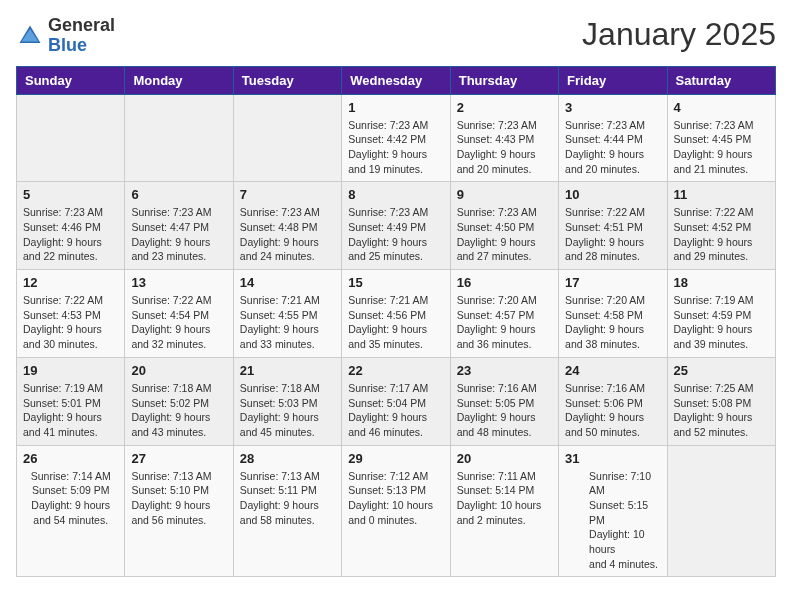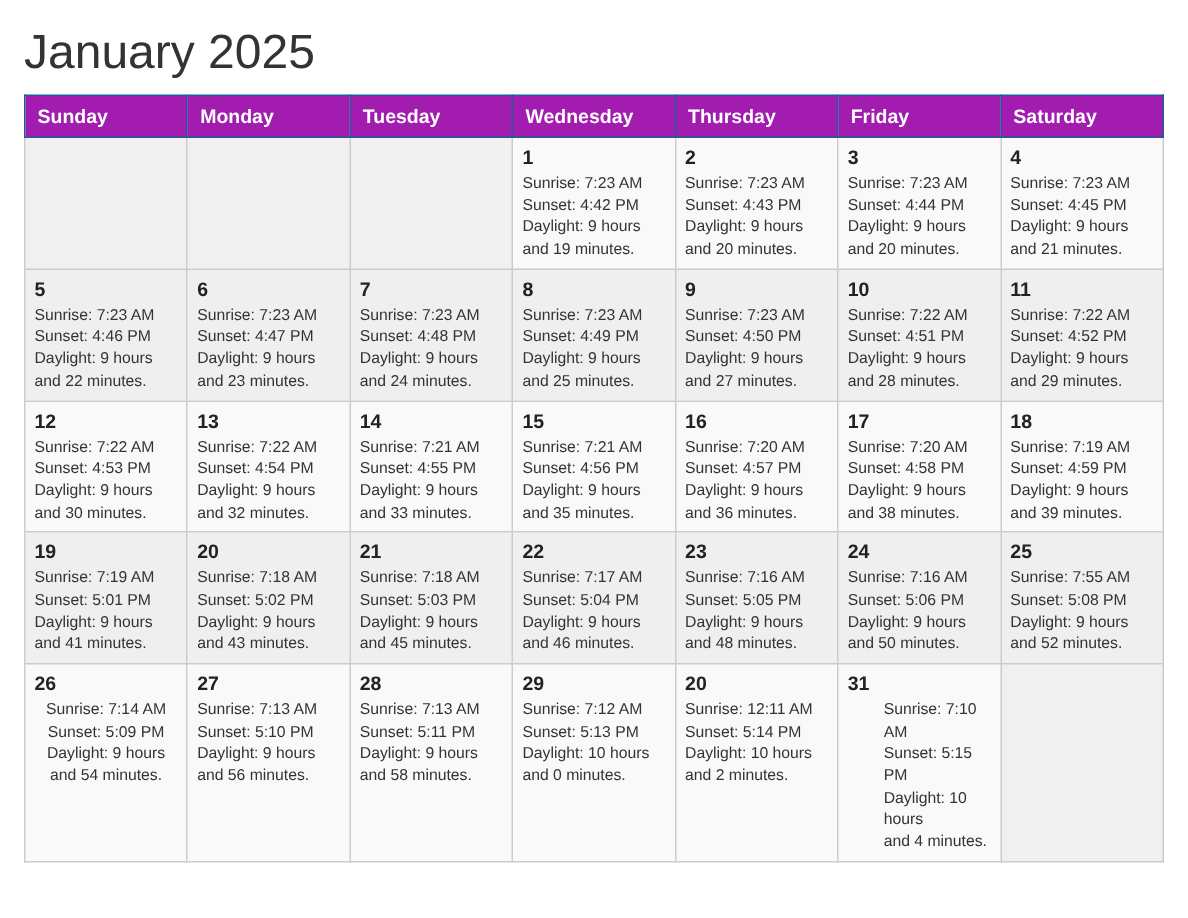--- a/index.html
+++ b/index.html
@@ -42,21 +42,21 @@
     .subtitle {
       font-size: 14px;
       color: #555;
     }
     .calendar {
       width: 100%;
       border-collapse: collapse;
       border: 1px solid #ccc;
     }
     .calendar th {
-      background: #a21caf;
+      background: #4c1d95;
       color: #fff;
       text-align: left;
       padding: 6px 8px;
       font-size: 13px;
       font-weight: bold;
       border: 1px solid #1f5a9a;
     }
     .calendar td {
       vertical-align: top;
       border: 1px solid #ccc;
@@ -85,20 +85,30 @@
       color: #333;
     }
     .empty-cell {
       background: #f0f0f0 !important;
     }
   </style>
 </head>
 <body>
 
 <div class="header">
+  <div class="logo">
+    <svg class="logo-icon" viewBox="0 0 40 40">
+      <polygon points="20,5 35,30 5,30" fill="#2a6db5"></polygon>
+      <polygon points="20,10 32,28 8,28" fill="#5da0e0"></polygon>
+    </svg>
+    <div class="logo-text">
+      <div class="general">General</div>
+      <div class="blue">Blue</div>
+    </div>
+  </div>
   <div class="title-section">
     <div class="month-title">January 2025</div>
   </div>
 </div>
 
 <table class="calendar">
   <thead>
     <tr>
     <th>Sunday</th>
         <th>Monday</th>
@@ -283,21 +293,21 @@
         </td>
         <td>
           <div class="day-number">24</div>
           <div class="day-info" style="white-space: pre-line;">Sunrise: 7:16 AM
 Sunset: 5:06 PM
 Daylight: 9 hours
 and 50 minutes.</div>
         </td>
         <td>
           <div class="day-number">25</div>
-          <div class="day-info" style="white-space: pre-line;">Sunrise: 7:55 AM
+          <div class="day-info" style="white-space: pre-line;">Sunrise: 7:25 AM
 Sunset: 5:08 PM
 Daylight: 9 hours
 and 52 minutes.</div>
         </td>
       </tr>
       <tr>
         <td>
           <div class="day-number">26</div>
           <div class="day-info" style="white-space: pre-line; text-align: center;">Sunrise: 7:14 AM
 Sunset: 5:09 PM
@@ -320,21 +330,21 @@
         </td>
         <td>
           <div class="day-number">29</div>
           <div class="day-info" style="white-space: pre-line;">Sunrise: 7:12 AM
 Sunset: 5:13 PM
 Daylight: 10 hours
 and 0 minutes.</div>
         </td>
         <td>
           <div class="day-number">20</div>
-          <div class="day-info" style="white-space: pre-line;">Sunrise: 12:11 AM
+          <div class="day-info" style="white-space: pre-line;">Sunrise: 7:11 AM
 Sunset: 5:14 PM
 Daylight: 10 hours
 and 2 minutes.</div>
         </td>
         <td>
           <div class="day-number">31</div>
           <div class="day-info" style="white-space: pre-line; margin-left: 24px;">Sunrise: 7:10 AM
 Sunset: 5:15 PM
 Daylight: 10 hours
 and 4 minutes.</div>

